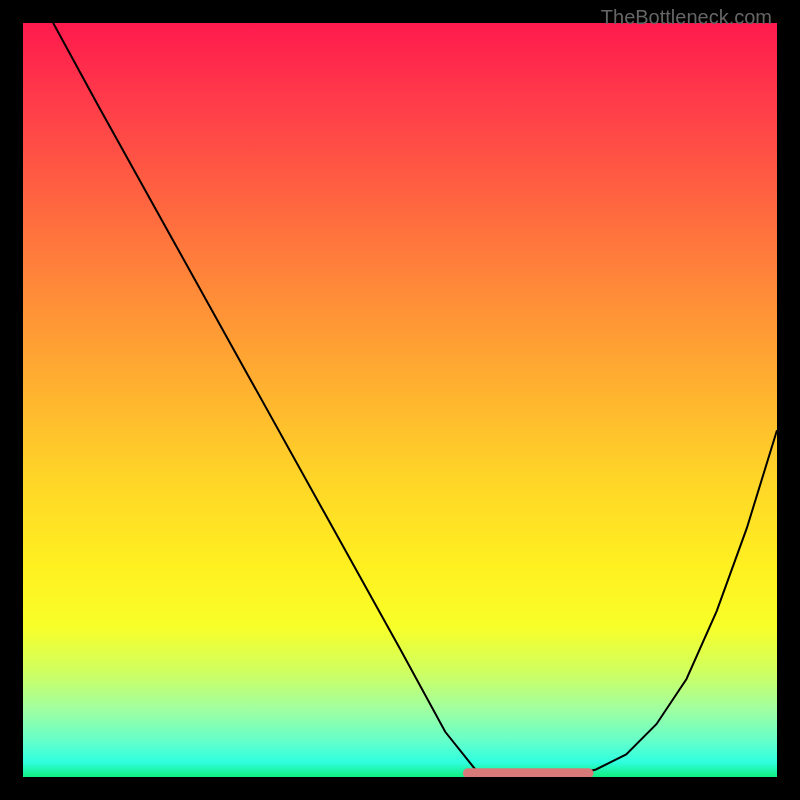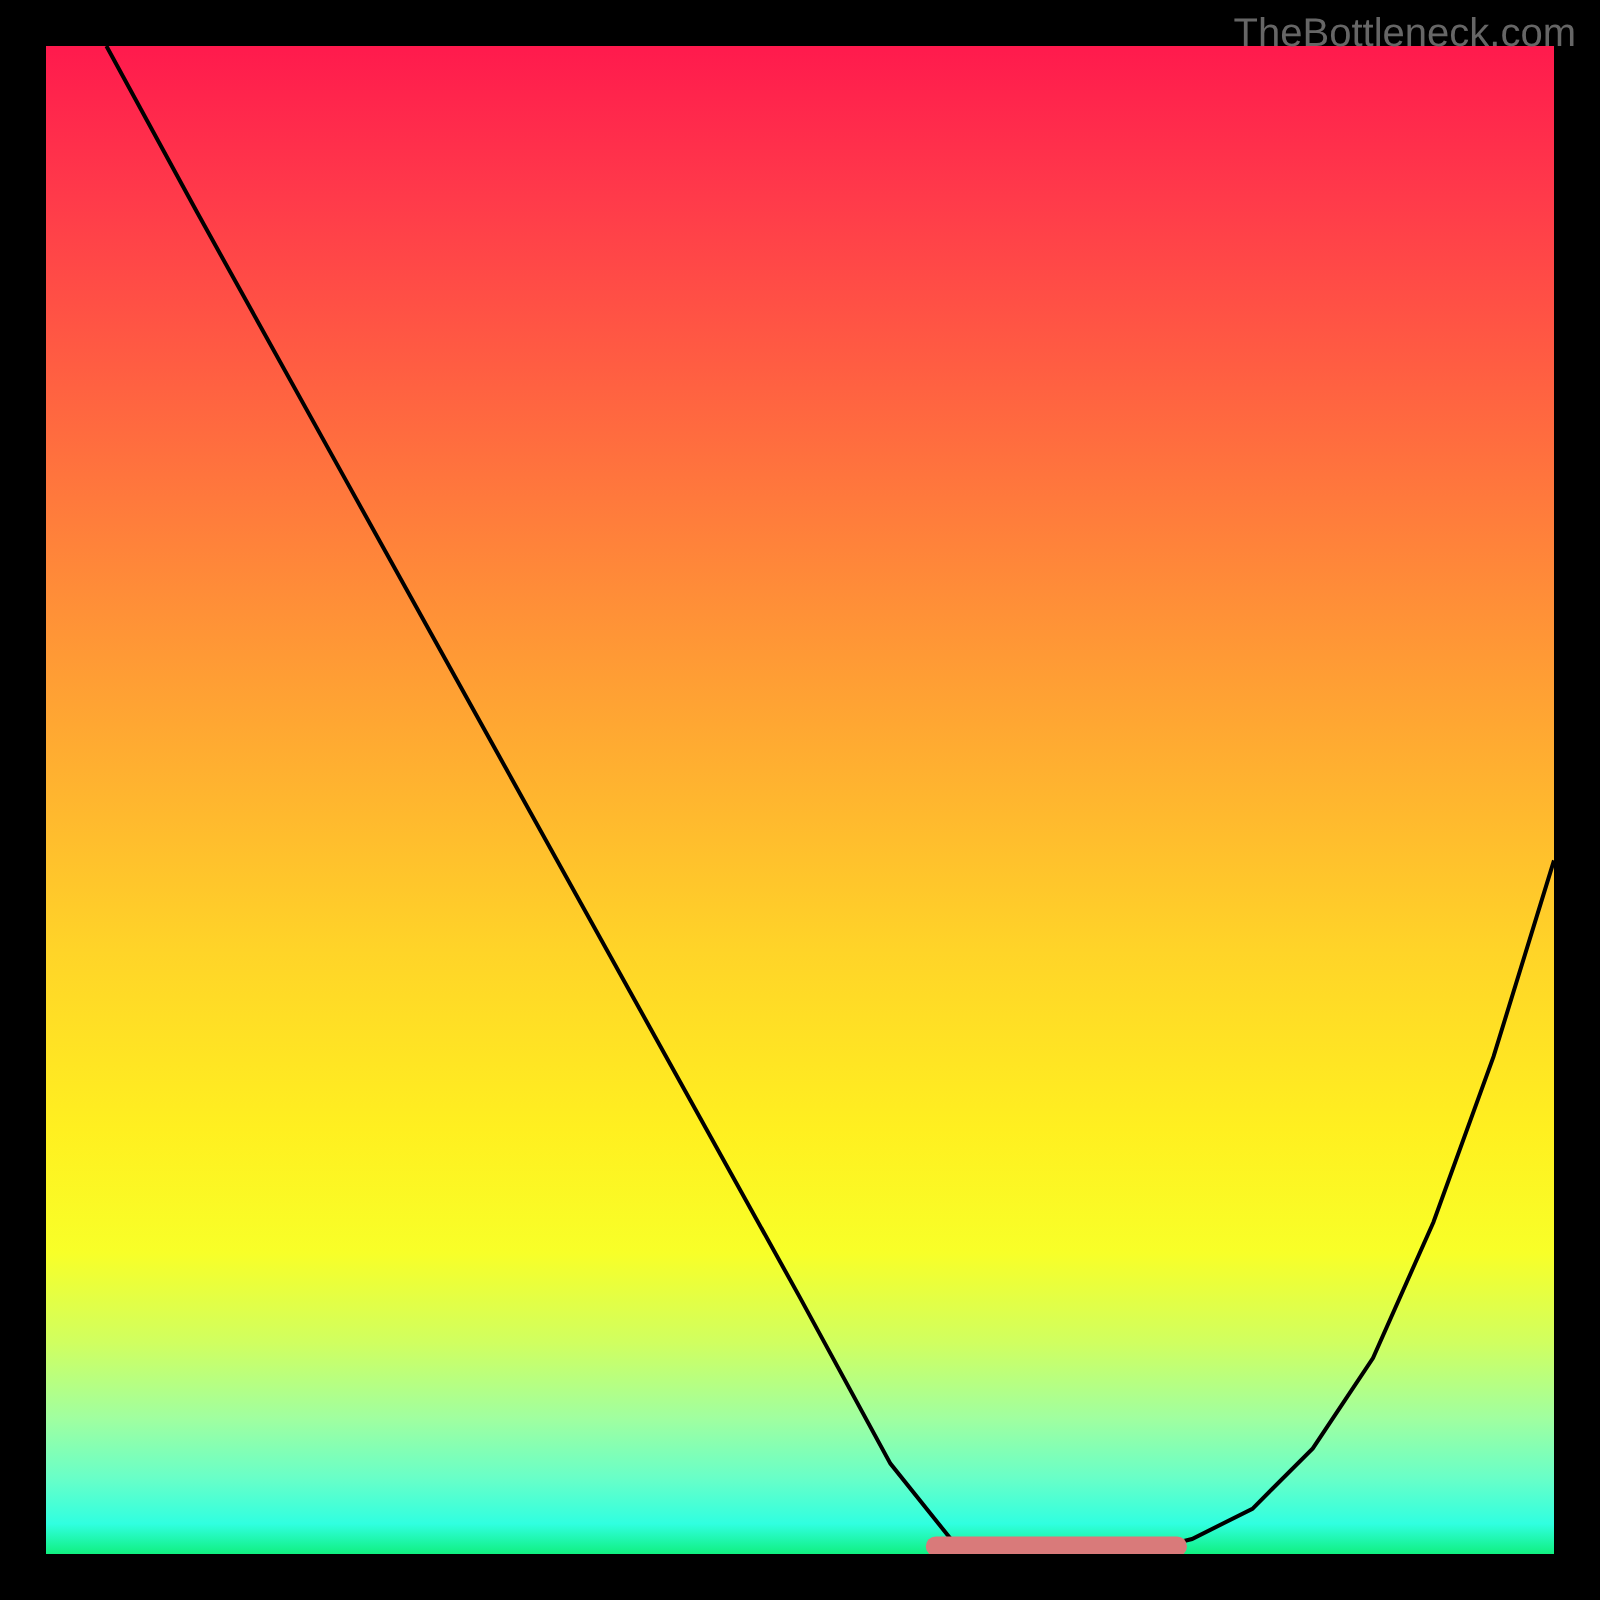--- a/index.html
+++ b/index.html
@@ -7,21 +7,21 @@
     width: 800px;
     height: 800px;
     background: #000;
     position: relative;
     overflow: hidden;
     font-family: Arial, sans-serif;
   }
   .watermark {
     position: absolute;
     top: 6px;
-    right: 12px;
+    right: 28px;
     color: #666;
     font-size: 20px;
     z-index: 10;
   }
   .plot-area {
     position: absolute;
     left: 23px;
     top: 23px;
     width: 754px;
     height: 754px;

